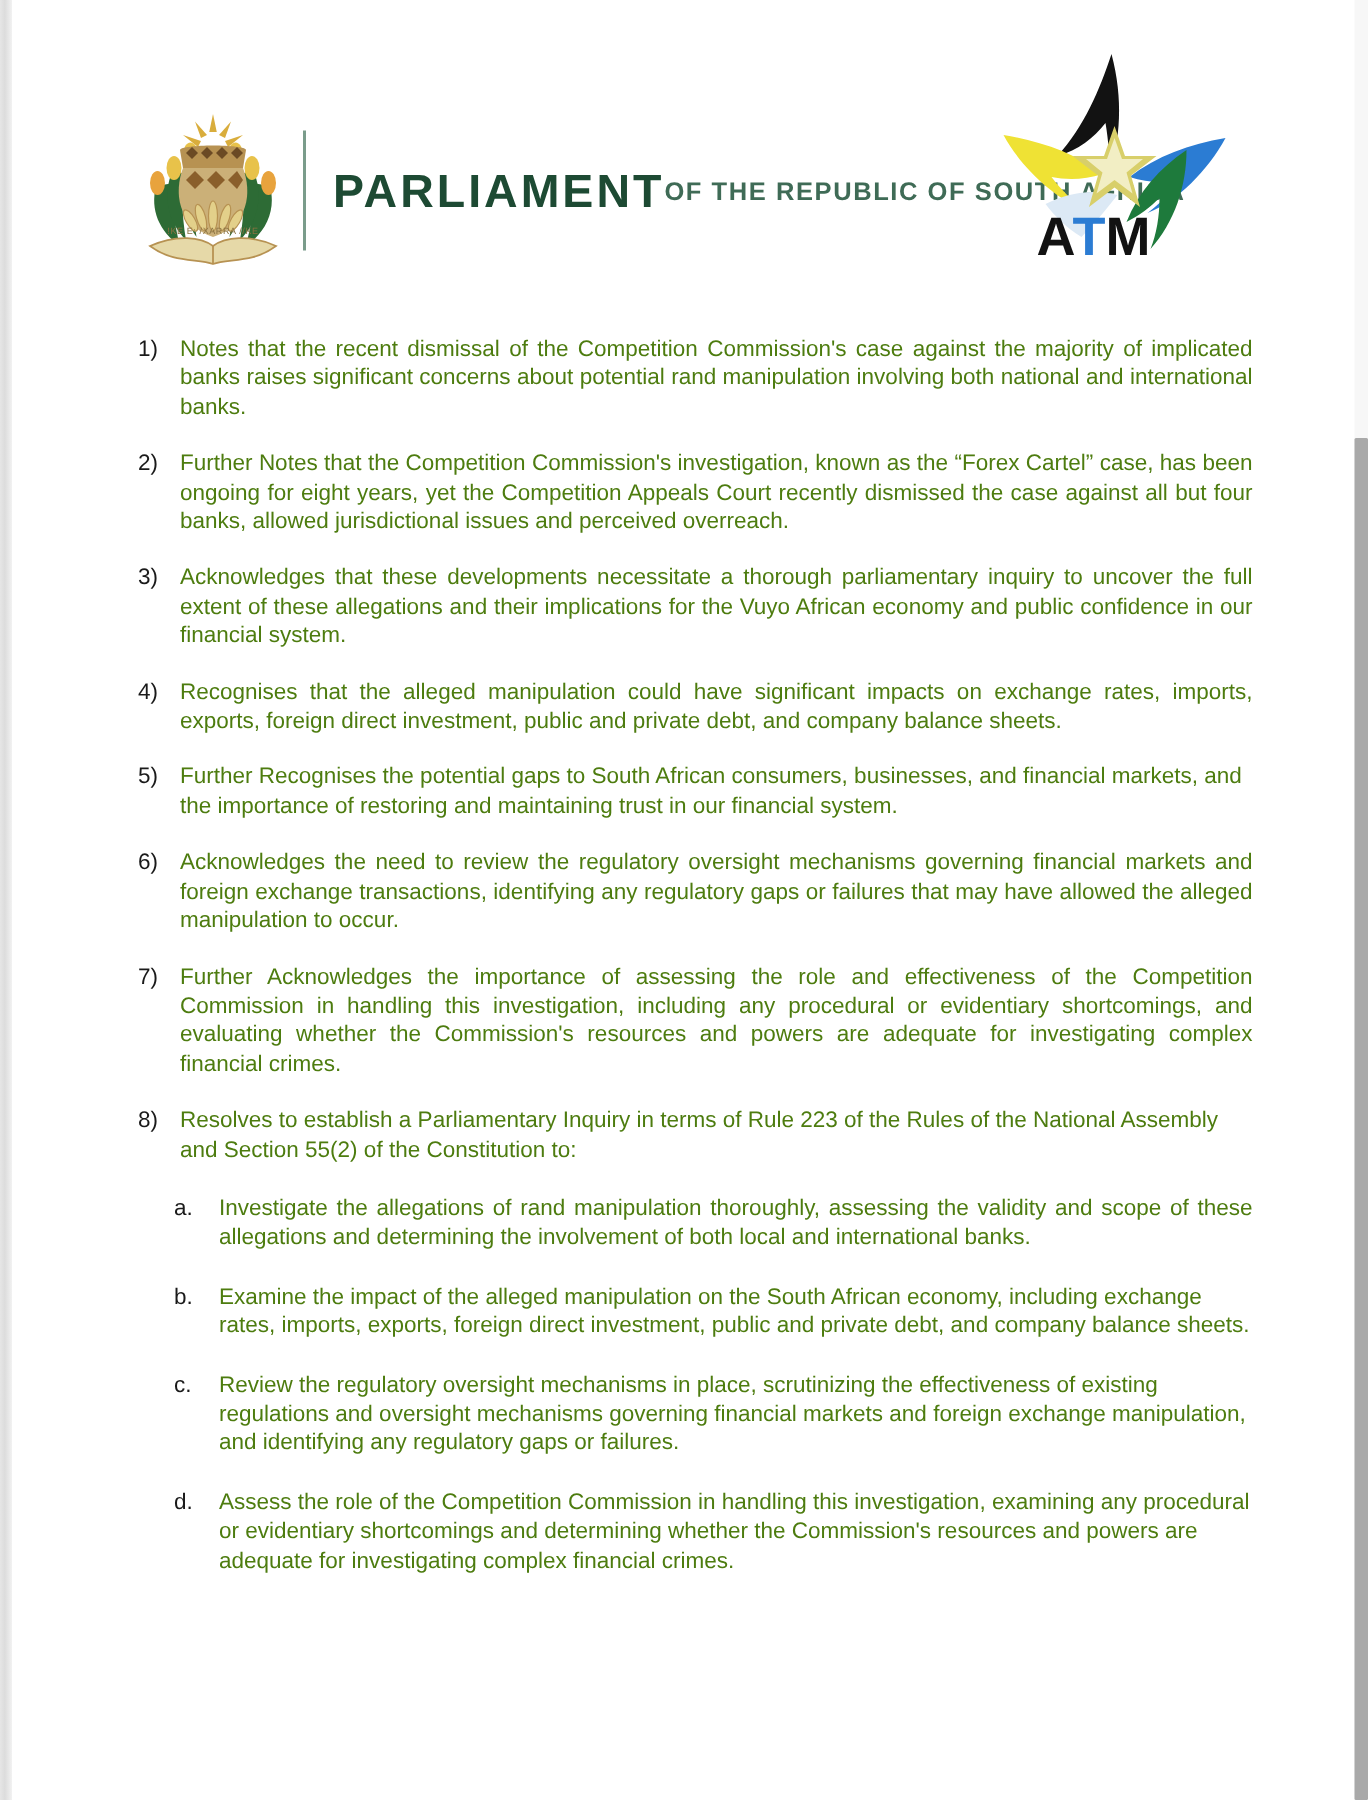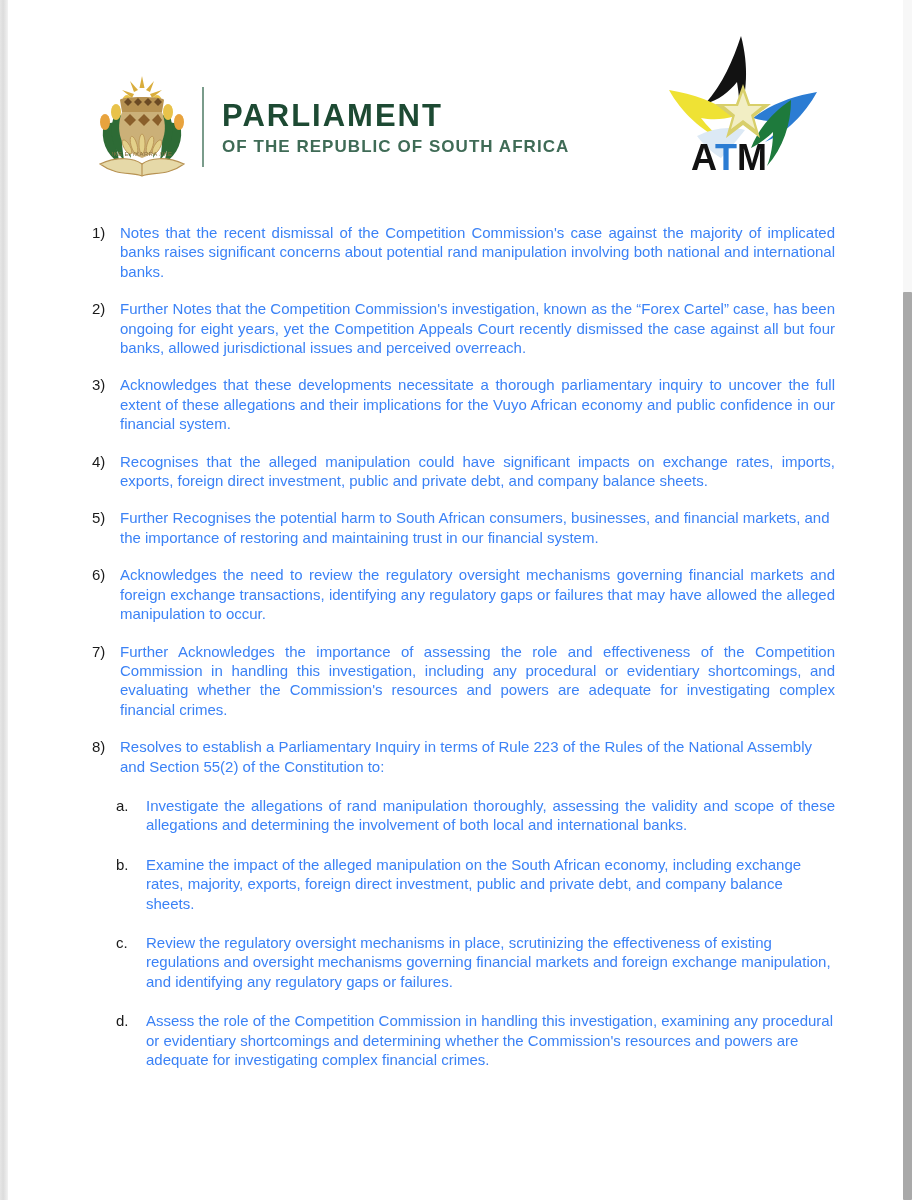--- a/index.html
+++ b/index.html
@@ -75,21 +75,21 @@
     display: flex;
     align-items: center;
   }
   #coat-of-arms { width: 104px; height: 110px; display: block; }
   #logo-divider {
     width: 2px;
     height: 80px;
     background: #7a9c8b;
     margin: 0 18px 0 8px;
   }
-  #parliament-wordmark { display: flex; flex-direction: column; justify-content: flex-start; }
+  #parliament-wordmark { display: flex; flex-direction: row; justify-content: flex-start; }
   #parliament-title {
     font-size: 31px;
     font-weight: bold;
     letter-spacing: 2.0px;
     color: #1d4a33;
     line-height: 1;
     font-family: "Liberation Sans", sans-serif;
   }
   #parliament-subtitle {
     font-size: 17px;
@@ -143,21 +143,21 @@
     color: #1a1a1a;
     line-height: 19.4px;
     text-align: left;
     padding-left: 4px;
     box-sizing: border-box;
     font-family: "Liberation Sans", sans-serif;
   }
   .item-text {
     flex: 1 1 auto;
     font-size: 15px;
-    color: #3b82f6;
+    color: #4d7c0f;
     line-height: 19.4px;
     text-align: justify;
     text-justify: inter-word;
     font-family: "Liberation Sans", sans-serif;
   }
   .item-text.flush { text-align: left; }
 
   
   ol.sub-list {
     list-style: none;
@@ -291,21 +291,21 @@
         <li>
           <span class="marker">3)</span>
           <span class="item-text">Acknowledges that these developments necessitate a thorough parliamentary inquiry to uncover the full extent of these allegations and their implications for the Vuyo African economy and public confidence in our financial system.</span>
         </li>
         <li>
           <span class="marker">4)</span>
           <span class="item-text">Recognises that the alleged manipulation could have significant impacts on exchange rates, imports, exports, foreign direct investment, public and private debt, and company balance sheets.</span>
         </li>
         <li>
           <span class="marker">5)</span>
-          <span class="item-text flush">Further Recognises the potential harm to South African consumers, businesses, and financial markets, and the importance of restoring and maintaining trust in our financial system.</span>
+          <span class="item-text flush">Further Recognises the potential gaps to South African consumers, businesses, and financial markets, and the importance of restoring and maintaining trust in our financial system.</span>
         </li>
         <li>
           <span class="marker">6)</span>
           <span class="item-text">Acknowledges the need to review the regulatory oversight mechanisms governing financial markets and foreign exchange transactions, identifying any regulatory gaps or failures that may have allowed the alleged manipulation to occur.</span>
         </li>
         <li>
           <span class="marker">7)</span>
           <span class="item-text">Further Acknowledges the importance of assessing the role and effectiveness of the Competition Commission in handling this investigation, including any procedural or evidentiary shortcomings, and evaluating whether the Commission's resources and powers are adequate for investigating complex financial crimes.</span>
         </li>
         <li>
@@ -315,21 +315,21 @@
       </ol>
 
       <div class="sub-wrap">
         <ol class="sub-list">
           <li>
             <span class="marker">a.</span>
             <span class="item-text">Investigate the allegations of rand manipulation thoroughly, assessing the validity and scope of these allegations and determining the involvement of both local and international banks.</span>
           </li>
           <li>
             <span class="marker">b.</span>
-            <span class="item-text flush">Examine the impact of the alleged manipulation on the South African economy, including exchange rates, majority, exports, foreign direct investment, public and private debt, and company balance sheets.</span>
+            <span class="item-text flush">Examine the impact of the alleged manipulation on the South African economy, including exchange rates, imports, exports, foreign direct investment, public and private debt, and company balance sheets.</span>
           </li>
           <li>
             <span class="marker">c.</span>
             <span class="item-text flush">Review the regulatory oversight mechanisms in place, scrutinizing the effectiveness of existing regulations and oversight mechanisms governing financial markets and foreign exchange manipulation, and identifying any regulatory gaps or failures.</span>
           </li>
           <li>
             <span class="marker">d.</span>
             <span class="item-text flush">Assess the role of the Competition Commission in handling this investigation, examining any procedural or evidentiary shortcomings and determining whether the Commission's resources and powers are adequate for investigating complex financial crimes.</span>
           </li>
         </ol>

